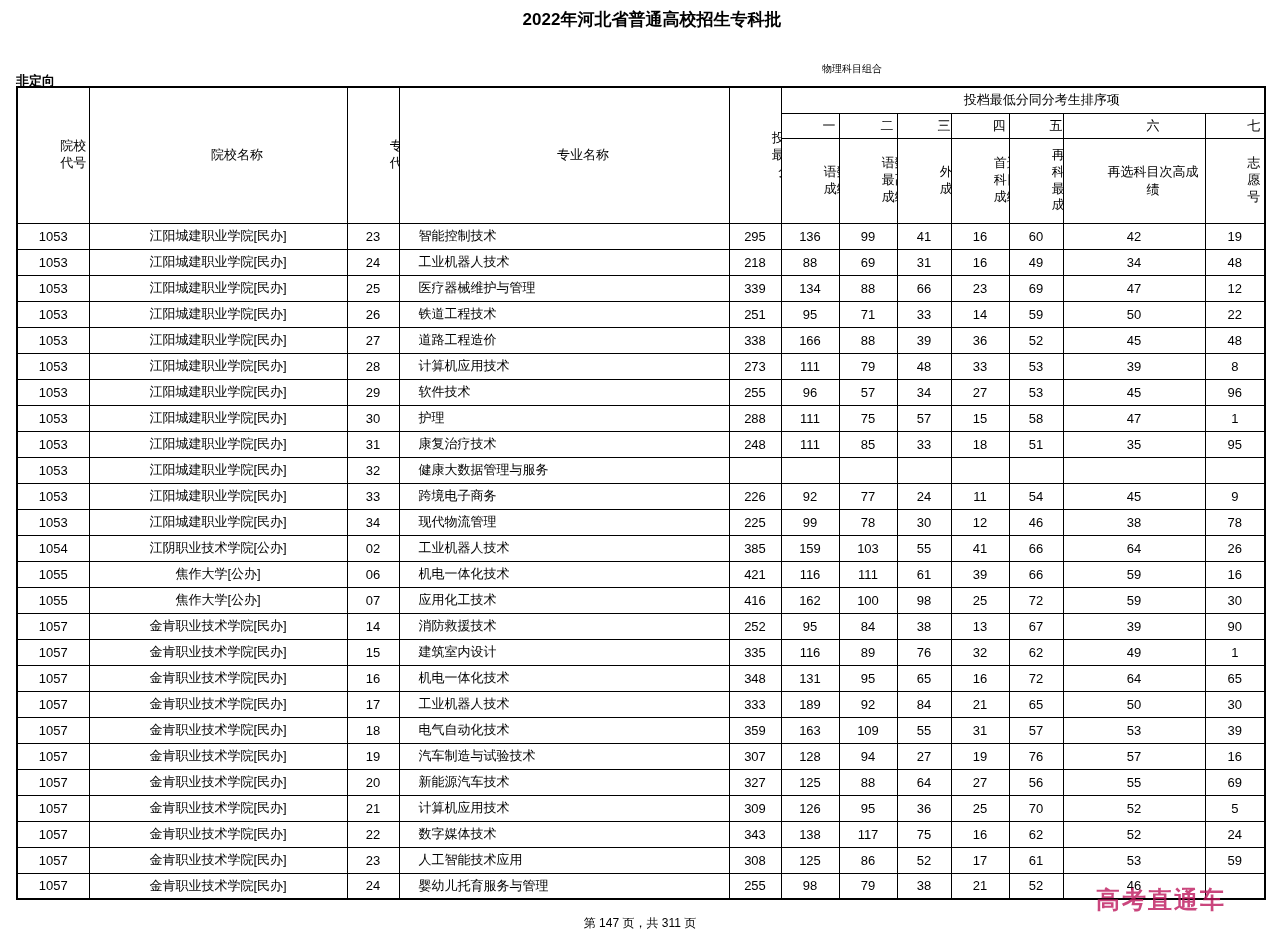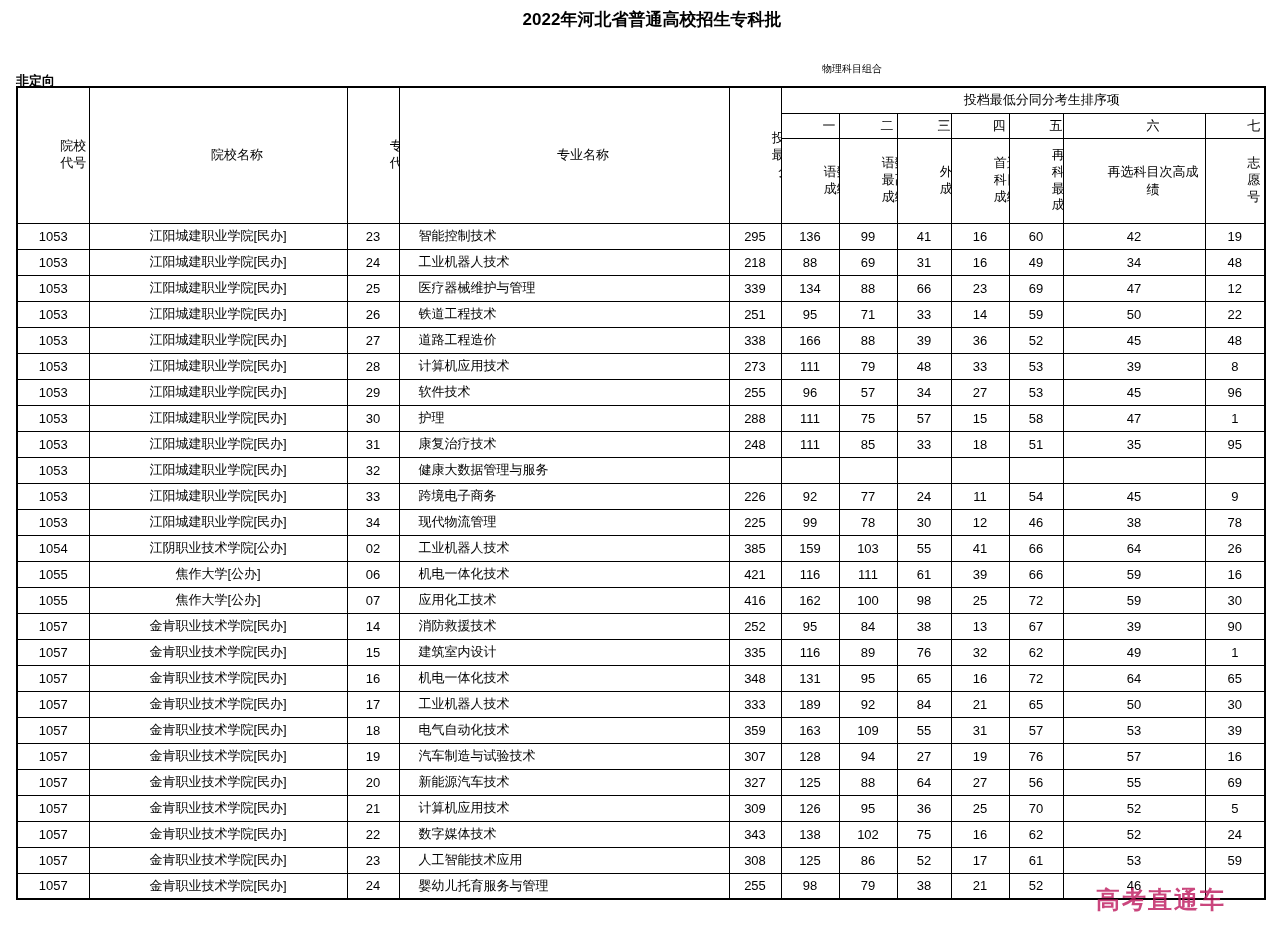--- a/index.html
+++ b/index.html
@@ -410,21 +410,21 @@
           <td class="c10">52</td>
           <td class="c11">5</td>
         </tr>
         <tr>
           <td class="c0">1057</td>
           <td class="c1">金肯职业技术学院[民办]</td>
           <td class="c2">22</td>
           <td class="c3">数字媒体技术</td>
           <td class="c4">343</td>
           <td class="c5">138</td>
-          <td class="c6">102</td>
+          <td class="c6">117</td>
           <td class="c7">75</td>
           <td class="c8">16</td>
           <td class="c9">62</td>
           <td class="c10">52</td>
           <td class="c11">24</td>
         </tr>
         <tr>
           <td class="c0">1057</td>
           <td class="c1">金肯职业技术学院[民办]</td>
           <td class="c2">23</td>
@@ -448,15 +448,16 @@
           <td class="c6">79</td>
           <td class="c7">38</td>
           <td class="c8">21</td>
           <td class="c9">52</td>
           <td class="c10">46</td>
           <td class="c11"></td>
         </tr>
       </tbody>
   </table>
 
+  <div class="footer">第 147 页，共 311 页</div>
   <div class="watermark">高考直通车</div>
 
 </div>
 
 </body></html>

